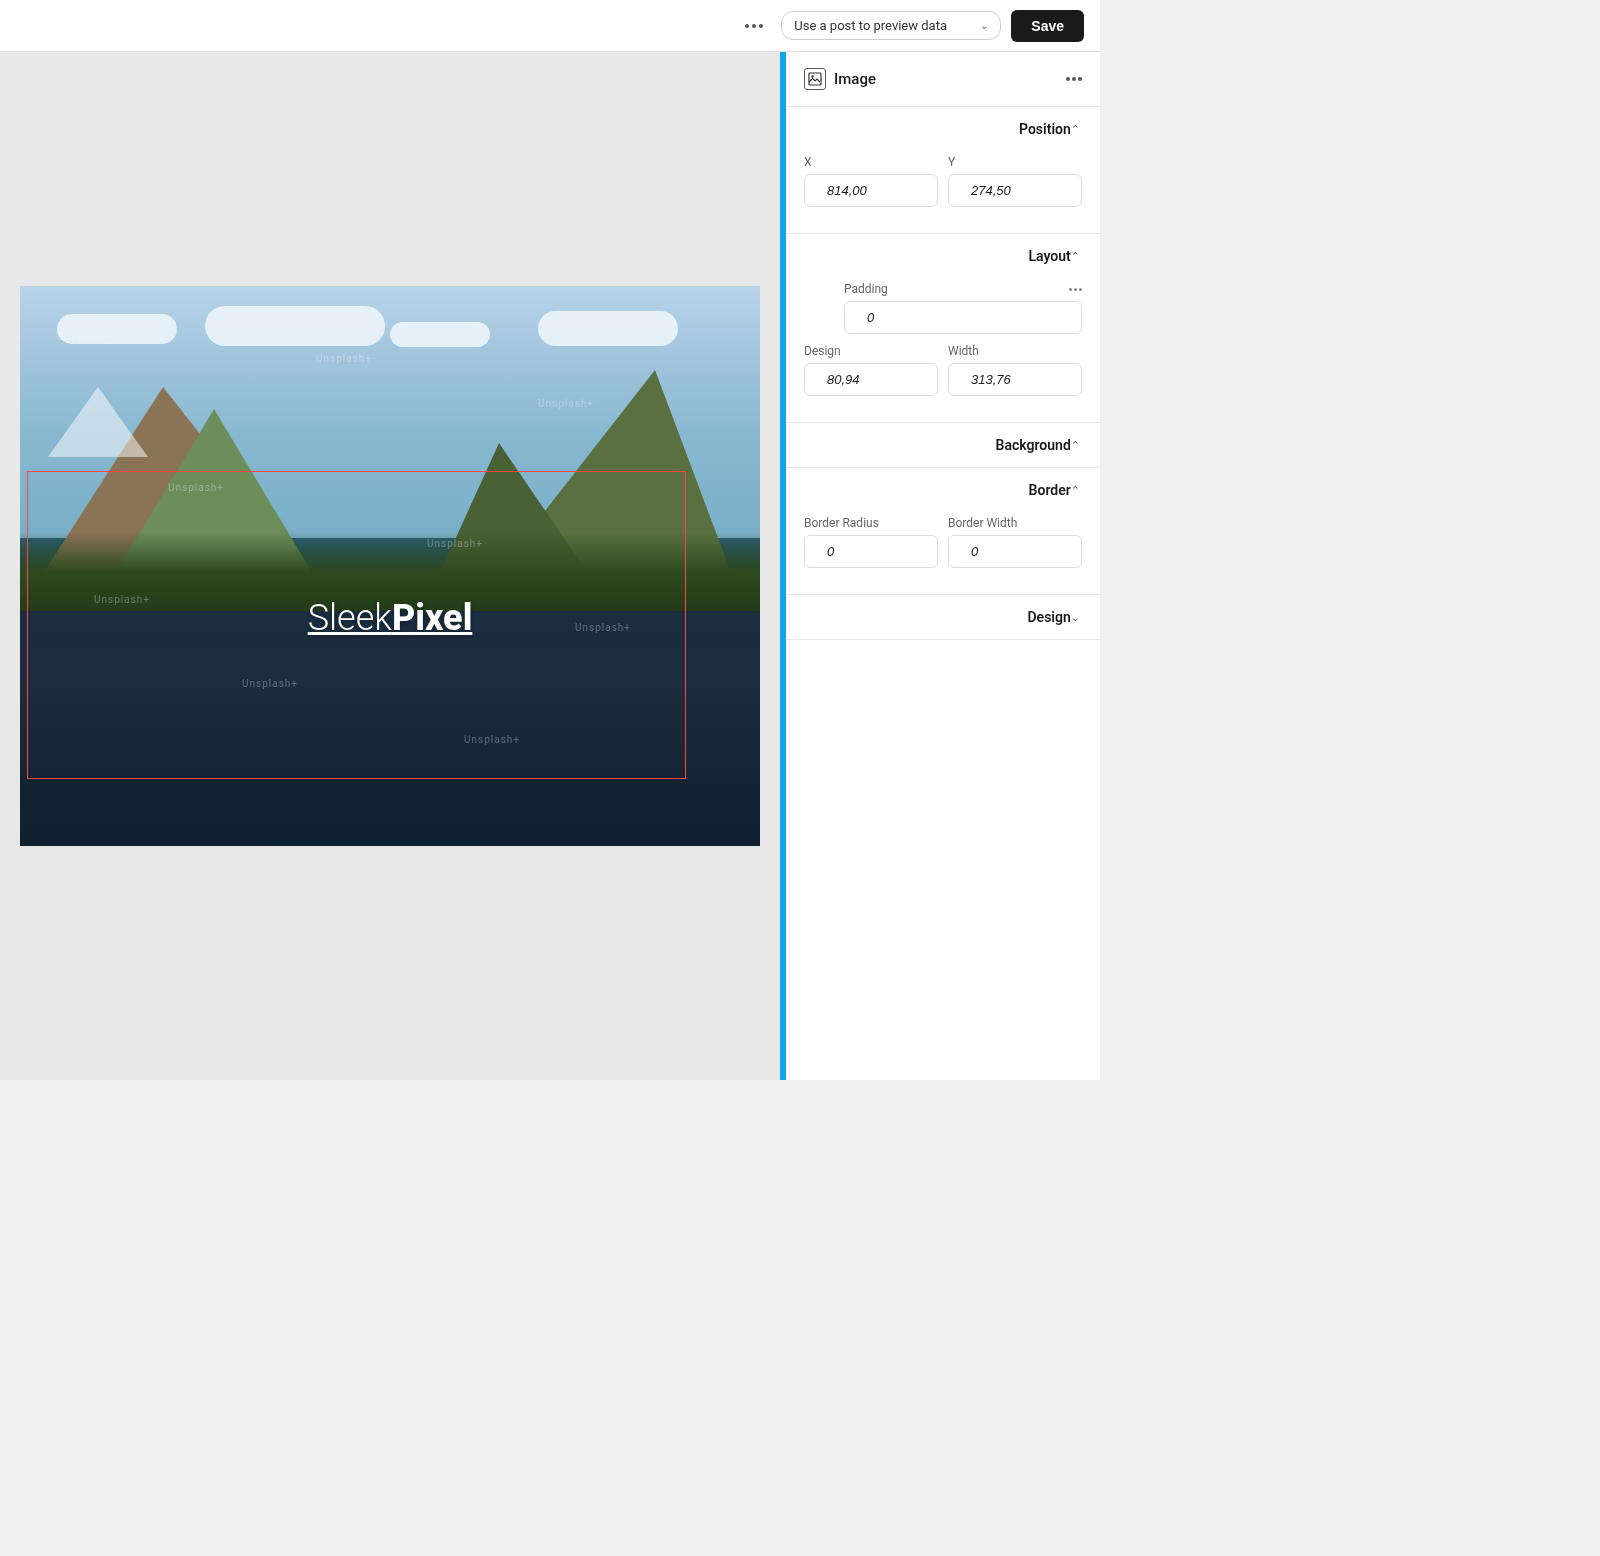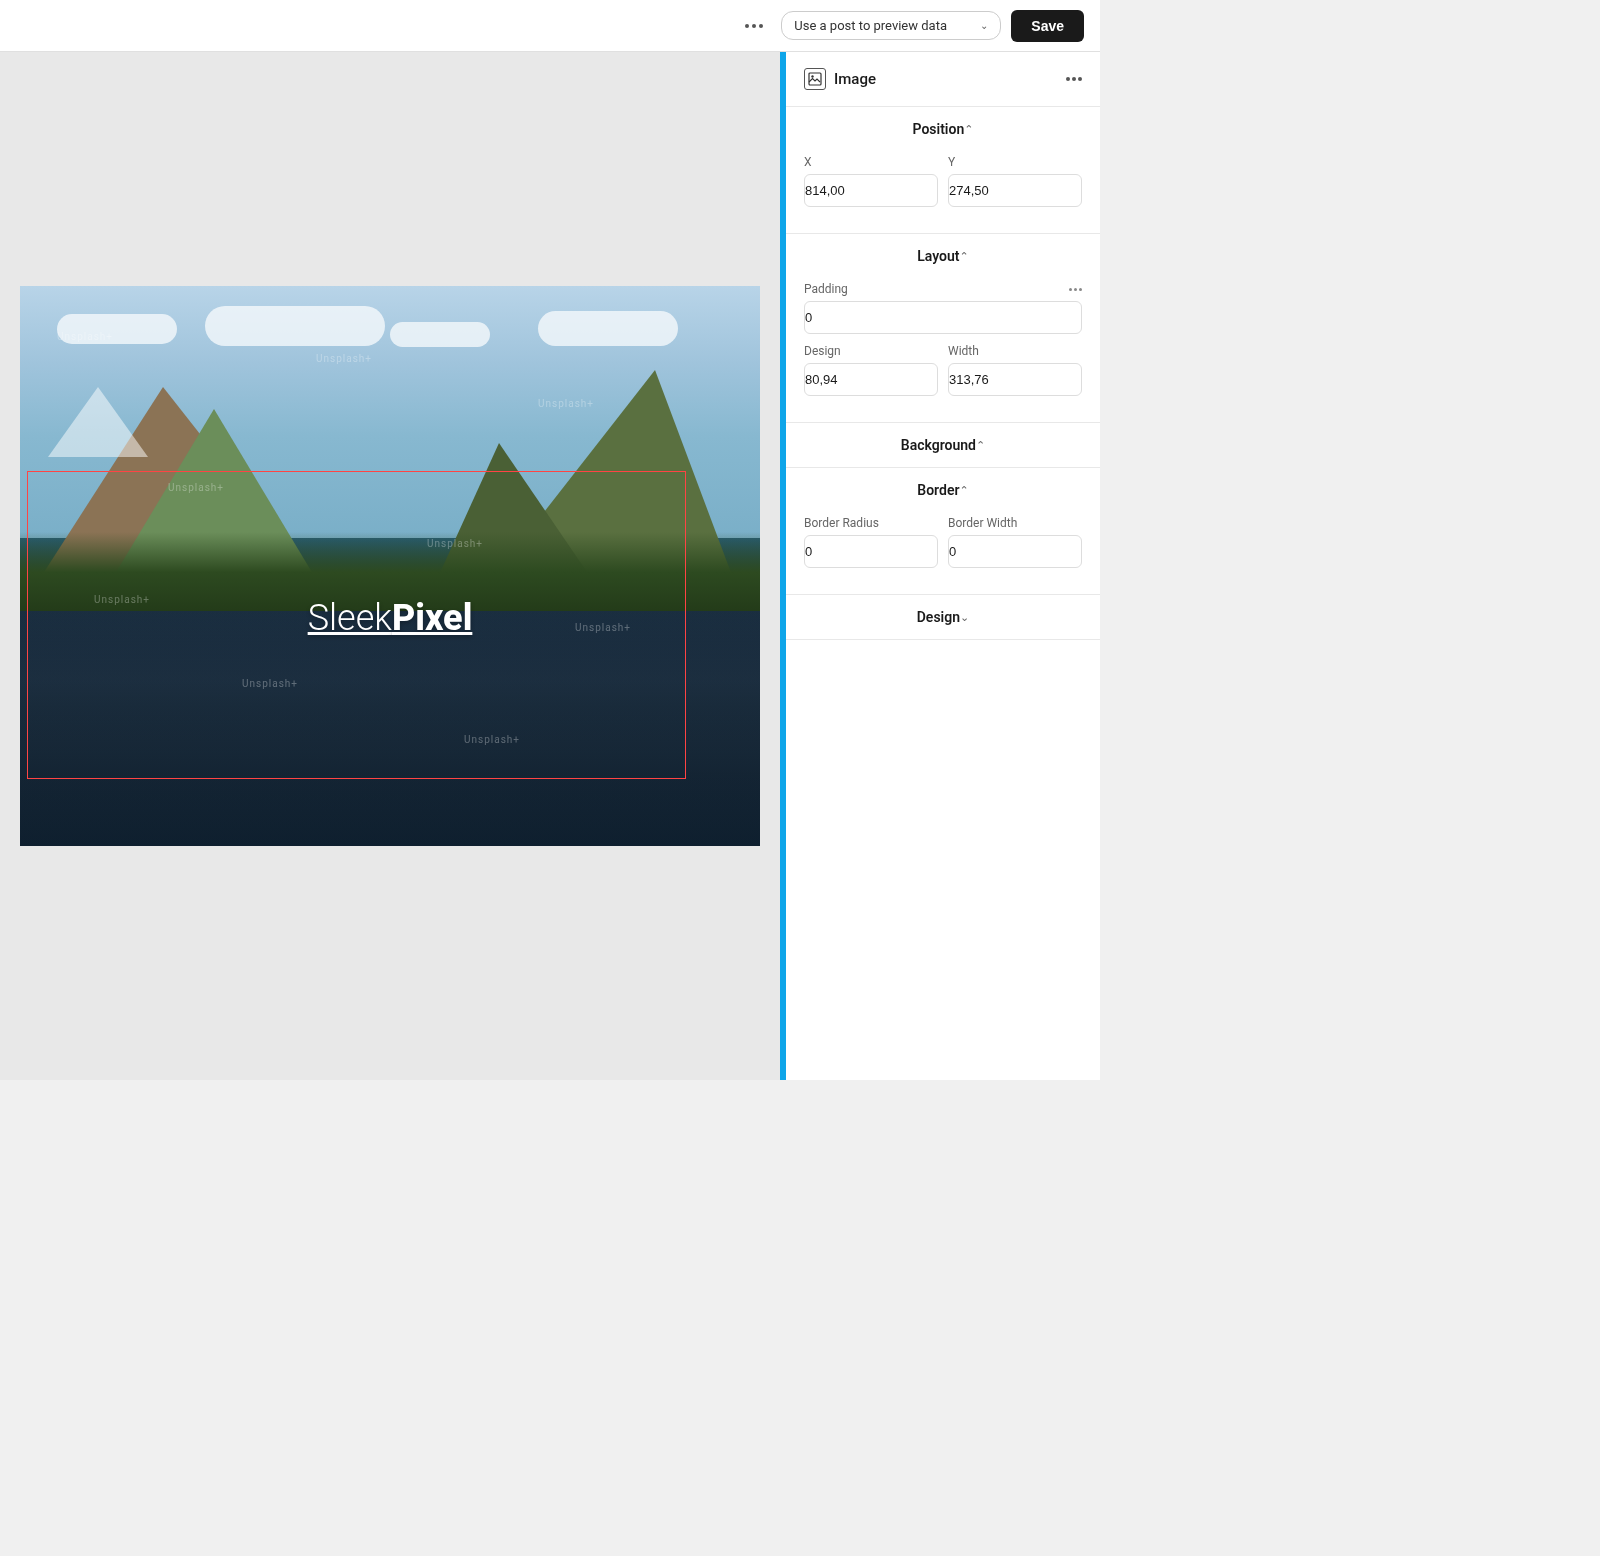--- a/index.html
+++ b/index.html
@@ -327,21 +327,21 @@
       cursor: pointer;
     }
 
     
     .section {
       border-bottom: 1px solid #e8e8e8;
     }
     .section-header {
       display: flex;
       align-items: center;
-      justify-content: center;
+      justify-content: flex-end;
       padding: 14px 20px;
       cursor: pointer;
     }
     .section-title {
       font-size: 14px;
       font-weight: 600;
       color: #1a1a1a;
     }
     .section-chevron {
       font-size: 11px;
@@ -360,30 +360,32 @@
     .field-group {
       flex: 1;
     }
     .field-label {
       font-size: 12px;
       color: #666;
       margin-bottom: 5px;
     }
     .field-input {
       width: 100%;
-      padding: 8px 0;
+      padding: 8px 22px;
       border: 1px solid #ddd;
       border-radius: 6px;
       font-size: 13px;
       color: #1a1a1a;
       background: #fff;
+      font-style: italic;
     }
 
     .full-field {
       margin-bottom: 10px;
+      margin-left: 40px;
     }
     .full-field .field-label {
       display: flex;
       justify-content: space-between;
       align-items: center;
     }
     .label-dots {
       display: flex;
       gap: 2px;
       cursor: pointer;

